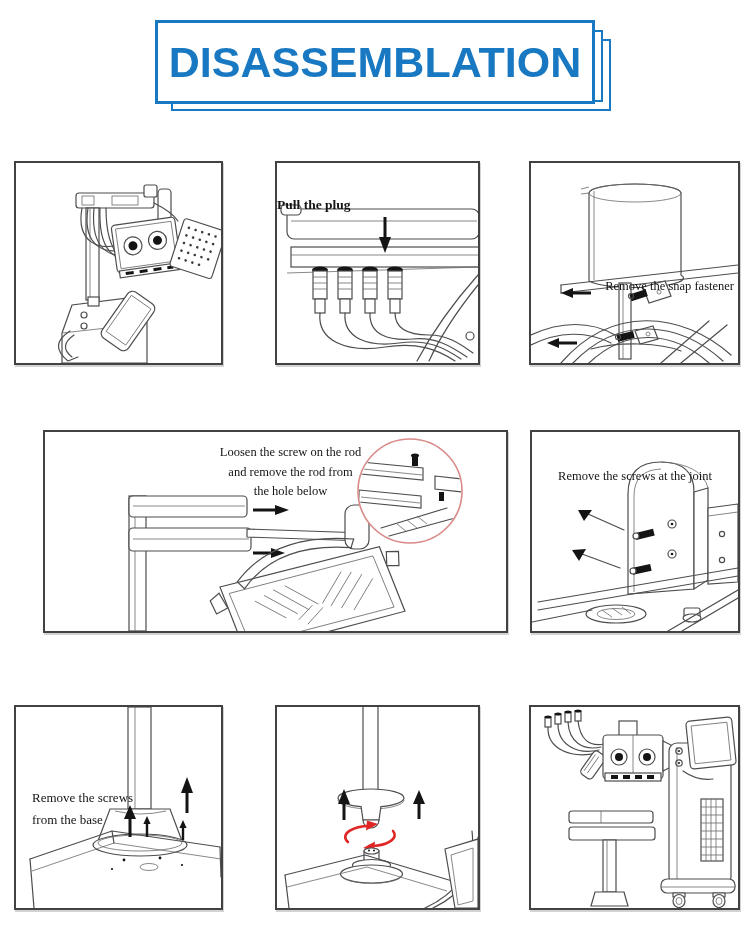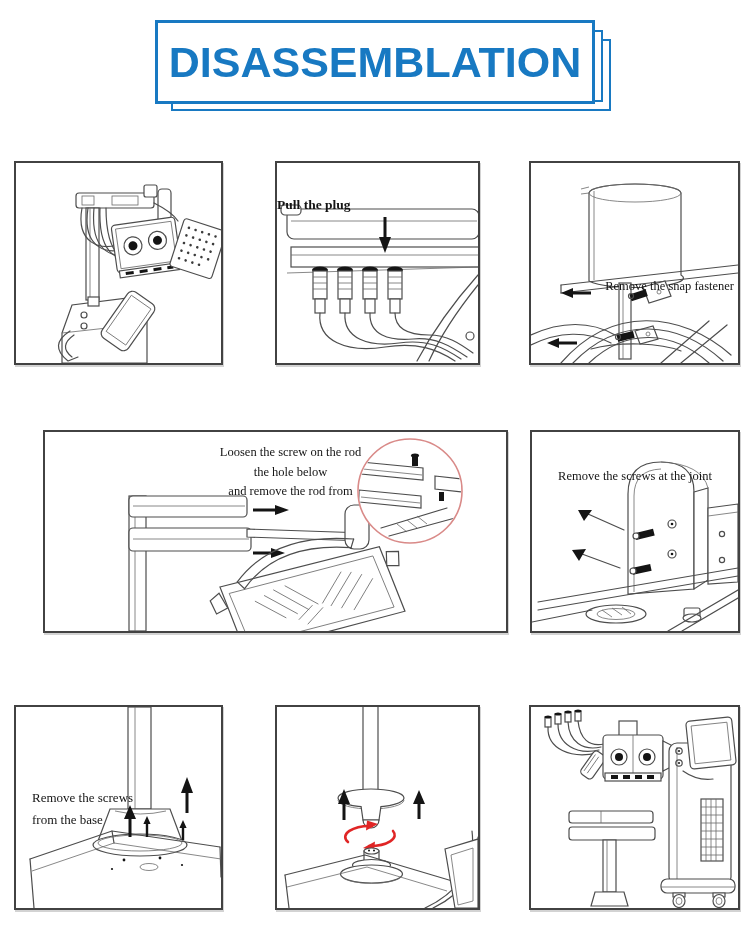--- a/index.html
+++ b/index.html
@@ -294,22 +294,22 @@
           <polygon class="wfill" points="390,44 418,47 418,60 390,57"></polygon>
           <rect class="blk" x="394" y="60" width="5" height="9"></rect>
           <path class="line" d="M336,96 L402,76 M344,104 L410,86"></path>
           <path class="thin" d="M352,92 l10,8 M362,88 l10,8 M372,84 l10,8"></path>
           <path class="line" d="M330,104 l-8,8"></path>
         </g>
       </g>
     </svg>
     <div class="cap cap-rod">
       <div>Loosen the screw on the rod</div>
+      <div>and remove the rod from</div>
       <div>the hole below</div>
-      <div>and remove the rod from</div>
     </div>
   </div>
 
   <div class="panel" id="p5">
     <svg viewBox="0 0 206 199">
 
       <path class="wfill" d="M96,162 L96,62 Q96,30 129,30 Q162,30 162,60 L162,157 Z"></path>
       <path class="thin" d="M102,160 L102,64 Q102,38 129,37"></path>
       <polygon class="wfill" points="162,60 176,56 176,148 162,157"></polygon>
       <path class="thin" d="M129,30 Q170,32 176,56"></path>

